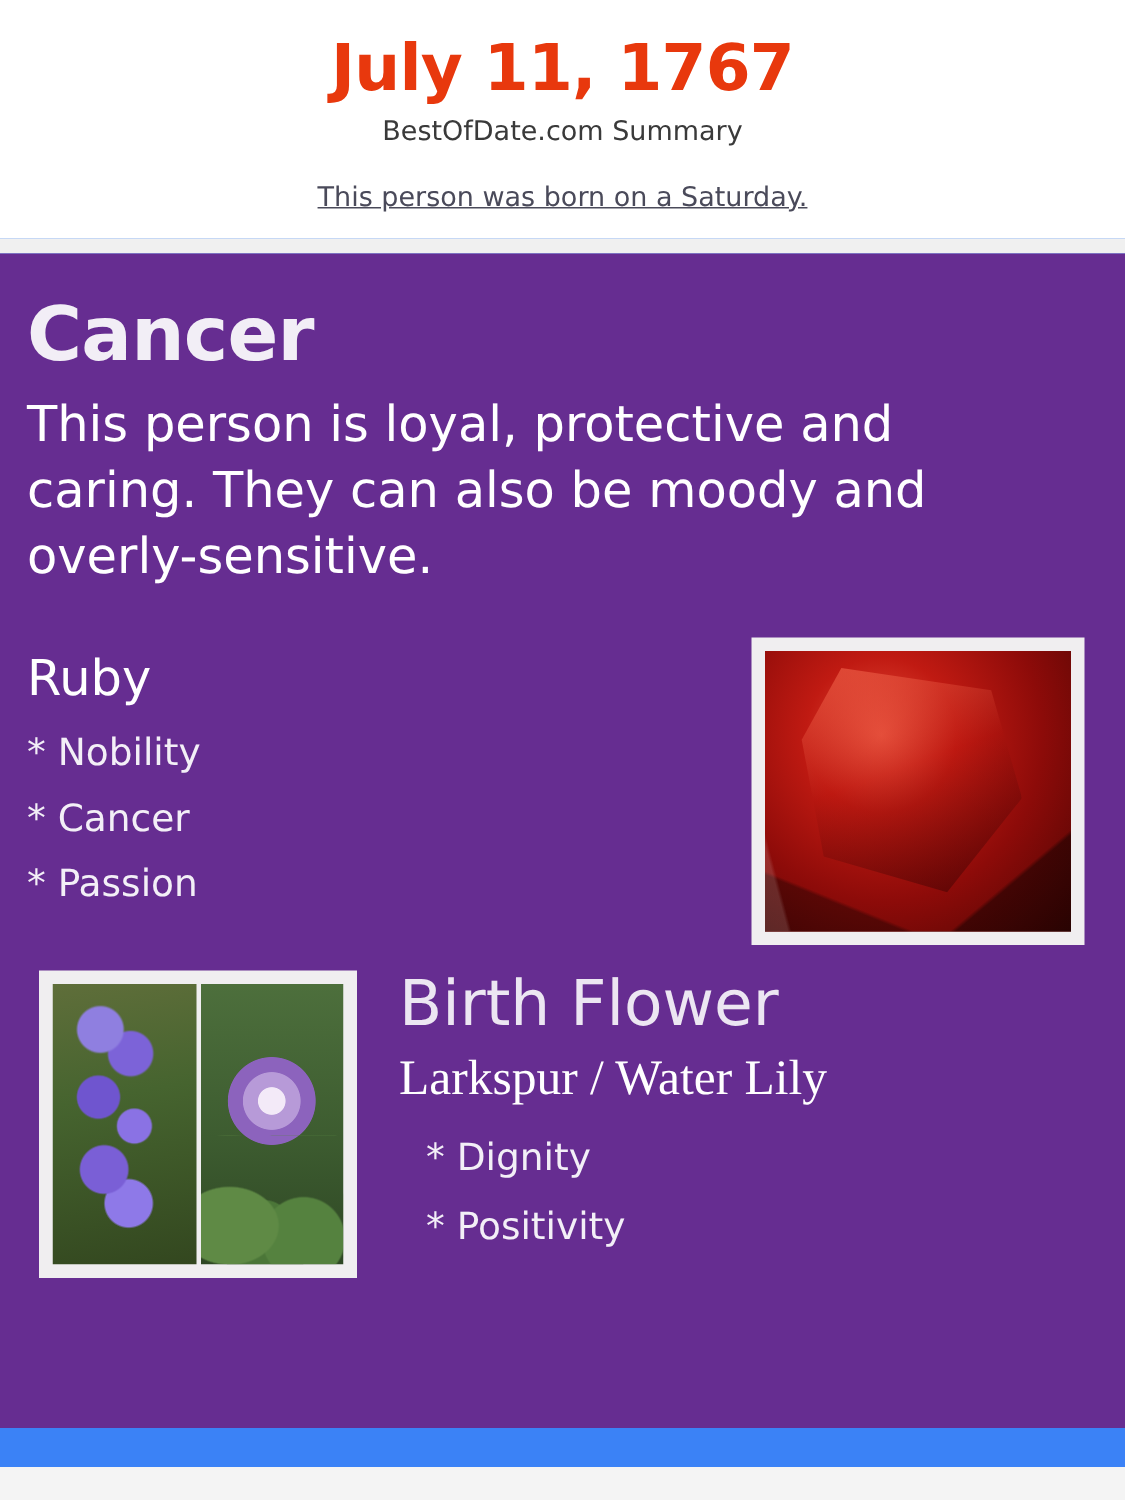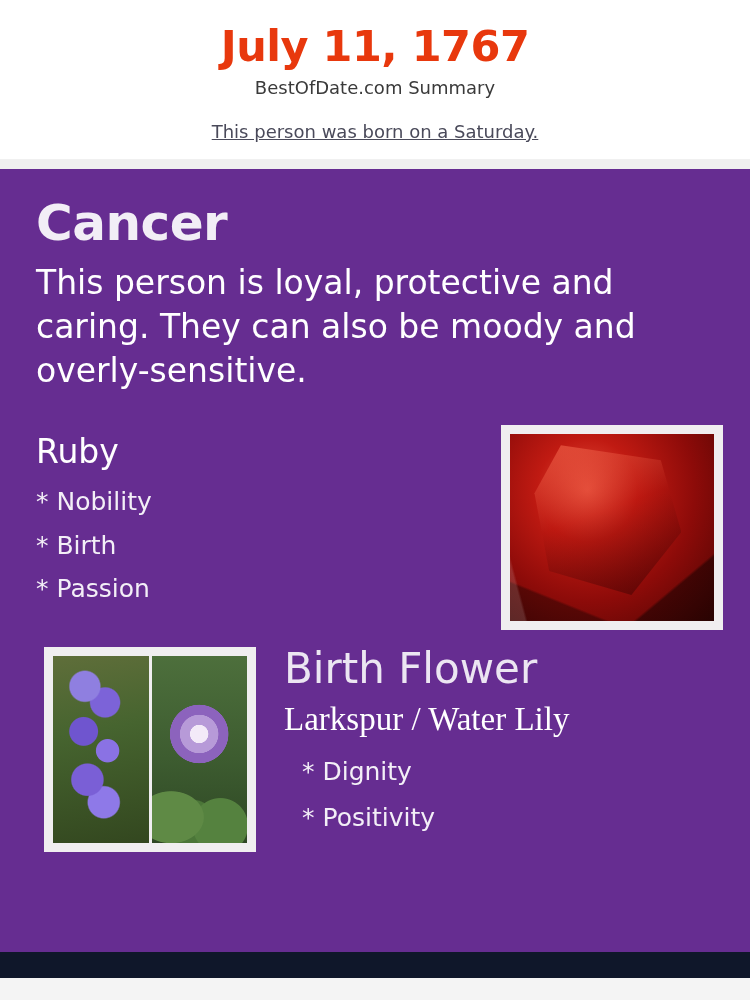--- a/index.html
+++ b/index.html
@@ -7,21 +7,21 @@
     width: 750px;
     height: 1000px;
     background: #ffffff;
     font-family: "DejaVu Sans", sans-serif;
     overflow: hidden;
   }
   .page {
     width: 750px;
     height: 1000px;
     position: relative;
-    background: #0f172a;
+    background: #3b82f6;
   }
 
   
   .header {
     background: #ffffff;
     width: 750px;
     padding: 22px 20px 16px 20px;
     text-align: center;
   }
   .header-date {
@@ -48,21 +48,21 @@
     height: 10px;
     background: #f0f0f0;
     width: 750px;
   }
 
   
   .panel {
     background: #662d91;
     width: 750px;
     height: 783px;
-    padding: 28px 32px 0 36px;
+    padding: 28px 32px 0 18px;
     position: relative;
     color: #ffffff;
   }
   .sign-title {
     font-size: 50px;
     font-weight: bold;
     line-height: 1.05;
     color: #f2eef6;
     letter-spacing: -0.5px;
   }
@@ -248,21 +248,21 @@
 
     <div class="sign-title">Cancer</div>
     <div class="sign-desc">This person is loyal, protective and caring. They can also be moody and overly-sensitive.</div>
 
     <div class="stone-block">
       <div class="stone-photo">
         <div class="stone-img"></div>
       </div>
       <div class="block-name">Ruby</div>
       <div class="trait">* Nobility</div>
-      <div class="trait">* Birth</div>
+      <div class="trait">* Cancer</div>
       <div class="trait">* Passion</div>
     </div>
 
     <div class="flower-block">
       <div class="flower-photo">
         <div class="flower-img">
           <div class="flower-half flower-left"></div>
           <div class="flower-half flower-right"></div>
         </div>
       </div>

